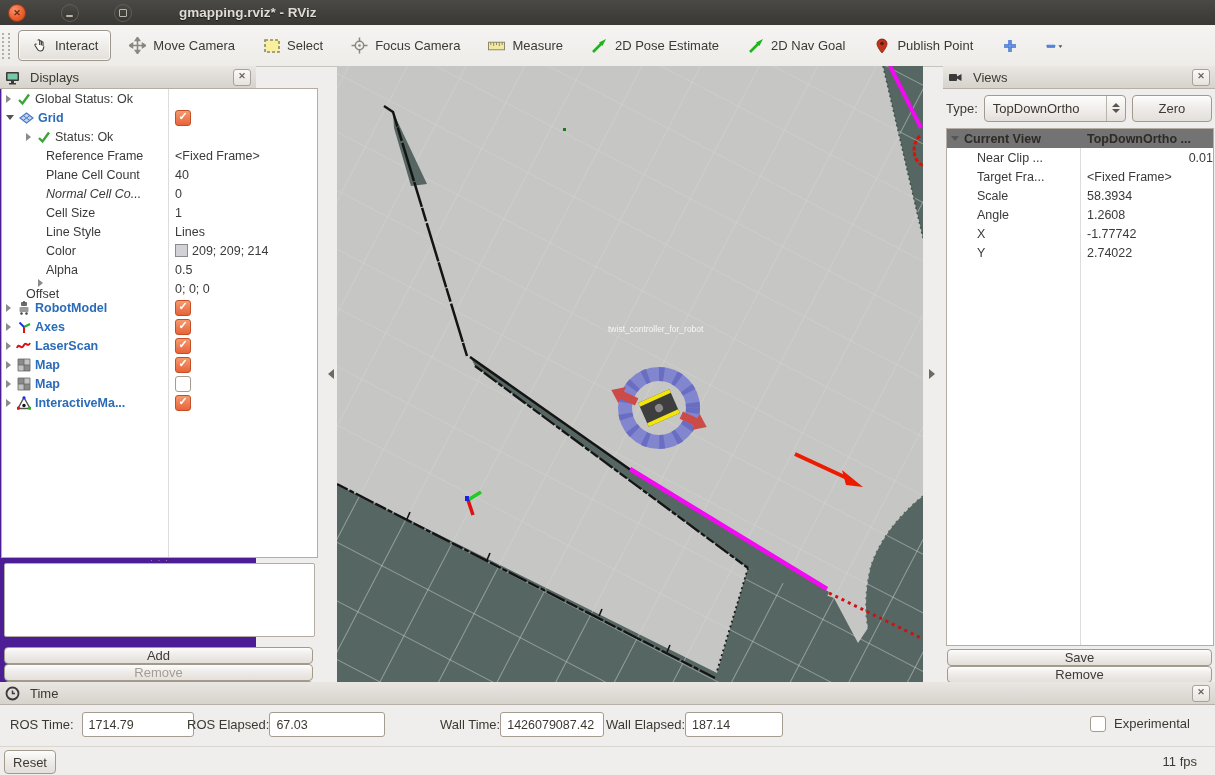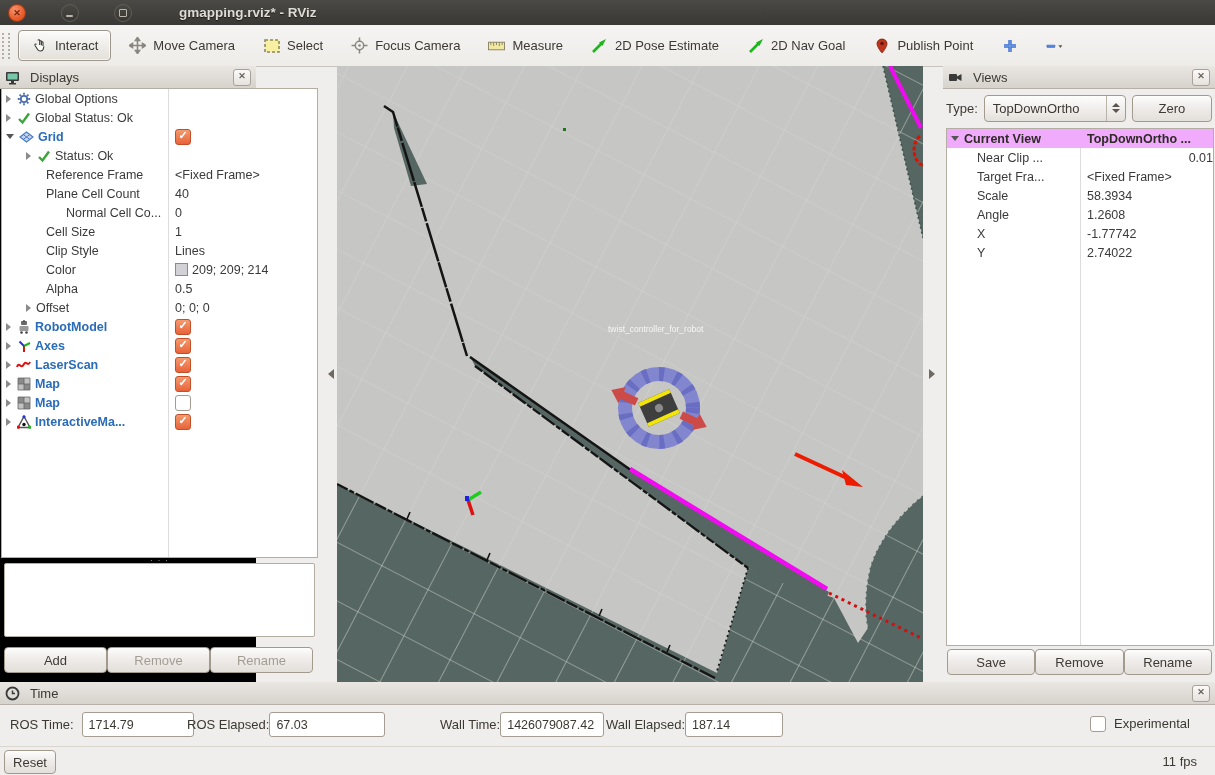--- a/index.html
+++ b/index.html
@@ -13,43 +13,43 @@
   .winbtn.max::after{content:"";position:absolute;left:4px;top:4px;width:6px;height:6px;border:1.5px solid #b9b4ac;border-radius:1px;}
   .title{margin-left:18px;font-weight:bold;color:#dfdbd5;font-size:13.5px;text-shadow:0 1px 1px #1d1b18;}
   .toolbar{position:absolute;left:0;top:25px;width:1215px;height:41px;background:linear-gradient(#f5f4f2,#eeece9);border-bottom:1px solid #c8c3bc;display:flex;align-items:center;}
   .tgrip{width:4px;height:26px;margin-left:2px;border-left:2px dotted #b4aea6;border-right:2px dotted #b4aea6;}
   #toolbar-items{display:flex;align-items:center;height:100%;}
   .titem{display:flex;align-items:center;gap:7px;padding:5px 10px;margin-left:8px;border-radius:4px;white-space:nowrap;color:#3d3935;}
   .titem.active{border:1px solid #9d968c;background:linear-gradient(#fcfbfa,#eceae6 60%,#e3e0da);box-shadow:0 0 0 1px rgba(255,255,255,.7) inset;padding:6px 12px;}
   .titem .ic{display:inline-flex;width:17px;height:17px;align-items:center;justify-content:center;}
   .phdr{height:22px;background:linear-gradient(#eae7e3,#d6d2cc);border-bottom:1px solid #b6b0a8;display:flex;align-items:center;padding:0 5px;gap:6px;font-size:13px;}
   .pclose{margin-left:auto;width:16px;height:15px;border:1px solid #a8a199;border-radius:3px;background:linear-gradient(#fbfaf9,#e6e2dd);color:#6b655d;font-size:9px;line-height:13px;text-align:center;font-weight:bold;}
-  .leftpanel{position:absolute;left:0;top:66px;width:256px;height:616px;background:#000000;}
+  .leftpanel{position:absolute;left:0;top:66px;width:256px;height:616px;background:#4c1d95;}
   .rightpanel{position:absolute;left:943px;top:66px;width:272px;height:616px;background:#f0eeec;}
   .tree{position:absolute;background:#fff;border:1px solid #b3ada4;overflow:hidden;}
   #displays-tree{left:1px;top:22px;width:315px;height:468px;}
   #views-tree{left:3px;top:62px;width:266px;height:516px;}
   .tdivider{position:absolute;top:0;bottom:0;width:1px;background:#dcdcda;}
   .trow{position:relative;height:19px;}
   .tname{position:absolute;left:0;top:0;height:19px;display:flex;align-items:center;white-space:nowrap;overflow:hidden;font-size:12.5px;color:#3a3a3a;}
   .tval{position:absolute;top:0;height:19px;display:flex;align-items:center;white-space:nowrap;font-size:12.5px;color:#3a3a3a;padding-left:6px;}
   .n-display{color:#2a6cb8;font-weight:bold;}
   .arr{width:0;height:0;display:inline-block;margin-right:5px;}
   .arr-r{border-left:5px solid #8b8b8b;border-top:4px solid transparent;border-bottom:4px solid transparent;}
   .arr-d{border-top:5px solid #555;border-left:4px solid transparent;border-right:4px solid transparent;}
   .tic{display:inline-flex;width:15px;height:15px;margin-right:4px;align-items:center;justify-content:center;flex:none;}
   .cb{width:14px;height:14px;border-radius:3px;display:inline-block;position:relative;}
   .cb.on{background:linear-gradient(#f59a6e,#e8633a);border:1px solid #c14f27;}
   .cb.on::after{content:"✓";position:absolute;left:0;top:-1px;width:100%;text-align:center;color:#fff;font-size:11px;font-weight:bold;}
   .cb.off{background:#fff;border:1px solid #a49c91;}
   .swatch{width:11px;height:11px;border:1px solid #8a8a8a;display:inline-block;margin-right:4px;}
-  .sel{background:#f0abfc;}
+  .sel{background:#737373;}
   .sel .tname,.sel .tval{color:#2e2a25;font-weight:bold;}
   .descbox{position:absolute;left:4px;top:497px;width:309px;height:72px;background:#fff;border:1px solid #b3ada4;border-radius:2px;}
-  .btnrow{position:absolute;display:flex;}
+  .btnrow{position:absolute;display:flex;flex-direction:column;}
   #displays-btns{left:4px;top:581px;width:309px;}
   #views-btns{left:4px;top:583px;width:265px;}
   .btn{flex:1;height:24px;border:1px solid #a39a8e;border-radius:4px;background:linear-gradient(#fdfdfc,#efecea 45%,#e3dfda);font-size:13px;color:#3e3a36;display:flex;align-items:center;justify-content:center;font-family:"Liberation Sans",sans-serif;}
   .btn.disabled{color:#a49d94;}
   .typerow{position:absolute;left:3px;top:28px;width:266px;height:28px;display:flex;align-items:center;gap:6px;}
   .dropdown{width:132px;height:25px;border:1px solid #a39a8e;border-radius:4px;background:linear-gradient(#fdfdfc,#efecea 60%,#e3dfda);display:flex;align-items:center;padding-left:8px;position:relative;font-size:13px;}
   .spin{position:absolute;right:0;top:0;width:18px;height:100%;border-left:1px solid #b9b2a8;display:flex;flex-direction:column;align-items:center;justify-content:center;gap:2px;}
   .spin i{width:0;height:0;border-left:4px solid transparent;border-right:4px solid transparent;}
   .spin .up{border-bottom:4px solid #5a554e;}
   .spin .dn{border-top:4px solid #5a554e;}
@@ -194,34 +194,20 @@
       <span class="pclose">✕</span>
     </div>
     <div class="tree" id="displays-tree">
       <div class="tdivider" style="left:166px"></div>
       <div id="displays-rows">
           <div class="trow">
             <div class="tname" style="padding-left: 4px;">
               <span class="arr arr-r"></span>
               <span class="tic">
                 <svg width="14" height="14" viewBox="0 0 14 14">
-                  <g fill="none" stroke="#4d6fb0" stroke-width="1.8">
-                    <circle cx="7" cy="7" r="3.2"></circle>
-                    <path d="M7 0.8 v2 M7 11.2 v2 M0.8 7 h2 M11.2 7 h2 M2.6 2.6 l1.4 1.4 M10 10 l1.4 1.4 M11.4 2.6 L10 4 M4 10 l-1.4 1.4"></path>
-                  </g>
-                </svg>
-              </span>
-              <span class="">Global Options</span>
-            </div>
-          </div>
-          <div class="trow">
-            <div class="tname" style="padding-left: 4px;">
-              <span class="arr arr-r"></span>
-              <span class="tic">
-                <svg width="14" height="14" viewBox="0 0 14 14">
                   <path d="M2 8 L5.5 11.5 L12 2.5" stroke="#3ba53b" stroke-width="2.4" fill="none"></path>
                 </svg>
               </span>
               <span class="">Global Status: Ok</span>
             </div>
           </div>
           <div class="trow">
             <div class="tname" style="padding-left: 4px;">
               <span class="arr arr-d"></span>
               <span class="tic">
@@ -257,38 +243,38 @@
           </div>
           <div class="trow">
             <div class="tname" style="padding-left: 44px;">
               <span class="">Plane Cell Count</span>
             </div>
             <div class="tval" style="left: 167px; right: 0px;">
               <span>40</span>
             </div>
           </div>
           <div class="trow">
-            <div class="tname" style="padding-left: 64px;">
+            <div class="tname" style="padding-left: 44px; font-style: italic;">
               <span class="">Normal Cell Co...</span>
             </div>
             <div class="tval" style="left: 167px; right: 0px;">
               <span>0</span>
             </div>
           </div>
           <div class="trow">
             <div class="tname" style="padding-left: 44px;">
               <span class="">Cell Size</span>
             </div>
             <div class="tval" style="left: 167px; right: 0px;">
               <span>1</span>
             </div>
           </div>
           <div class="trow">
             <div class="tname" style="padding-left: 44px;">
-              <span class="">Clip Style</span>
+              <span class="">Line Style</span>
             </div>
             <div class="tval" style="left: 167px; right: 8px;">
               <span>Lines</span>
             </div>
           </div>
           <div class="trow">
             <div class="tname" style="padding-left: 44px;">
               <span class="">Color</span>
             </div>
             <div class="tval" style="left: 167px; right: 0px;">
@@ -298,21 +284,21 @@
           </div>
           <div class="trow">
             <div class="tname" style="padding-left: 44px;">
               <span class="">Alpha</span>
             </div>
             <div class="tval" style="left: 167px; right: 0px;">
               <span>0.5</span>
             </div>
           </div>
           <div class="trow">
-            <div class="tname" style="padding-left: 24px;">
+            <div class="tname" style="padding-left: 24px; flex-direction: column;">
               <span class="arr arr-r"></span>
               <span class="">Offset</span>
             </div>
             <div class="tval" style="left: 167px; right: 0px;">
               <span>0; 0; 0</span>
             </div>
           </div>
           <div class="trow">
             <div class="tname" style="padding-left: 4px;">
               <span class="arr arr-r"></span>

